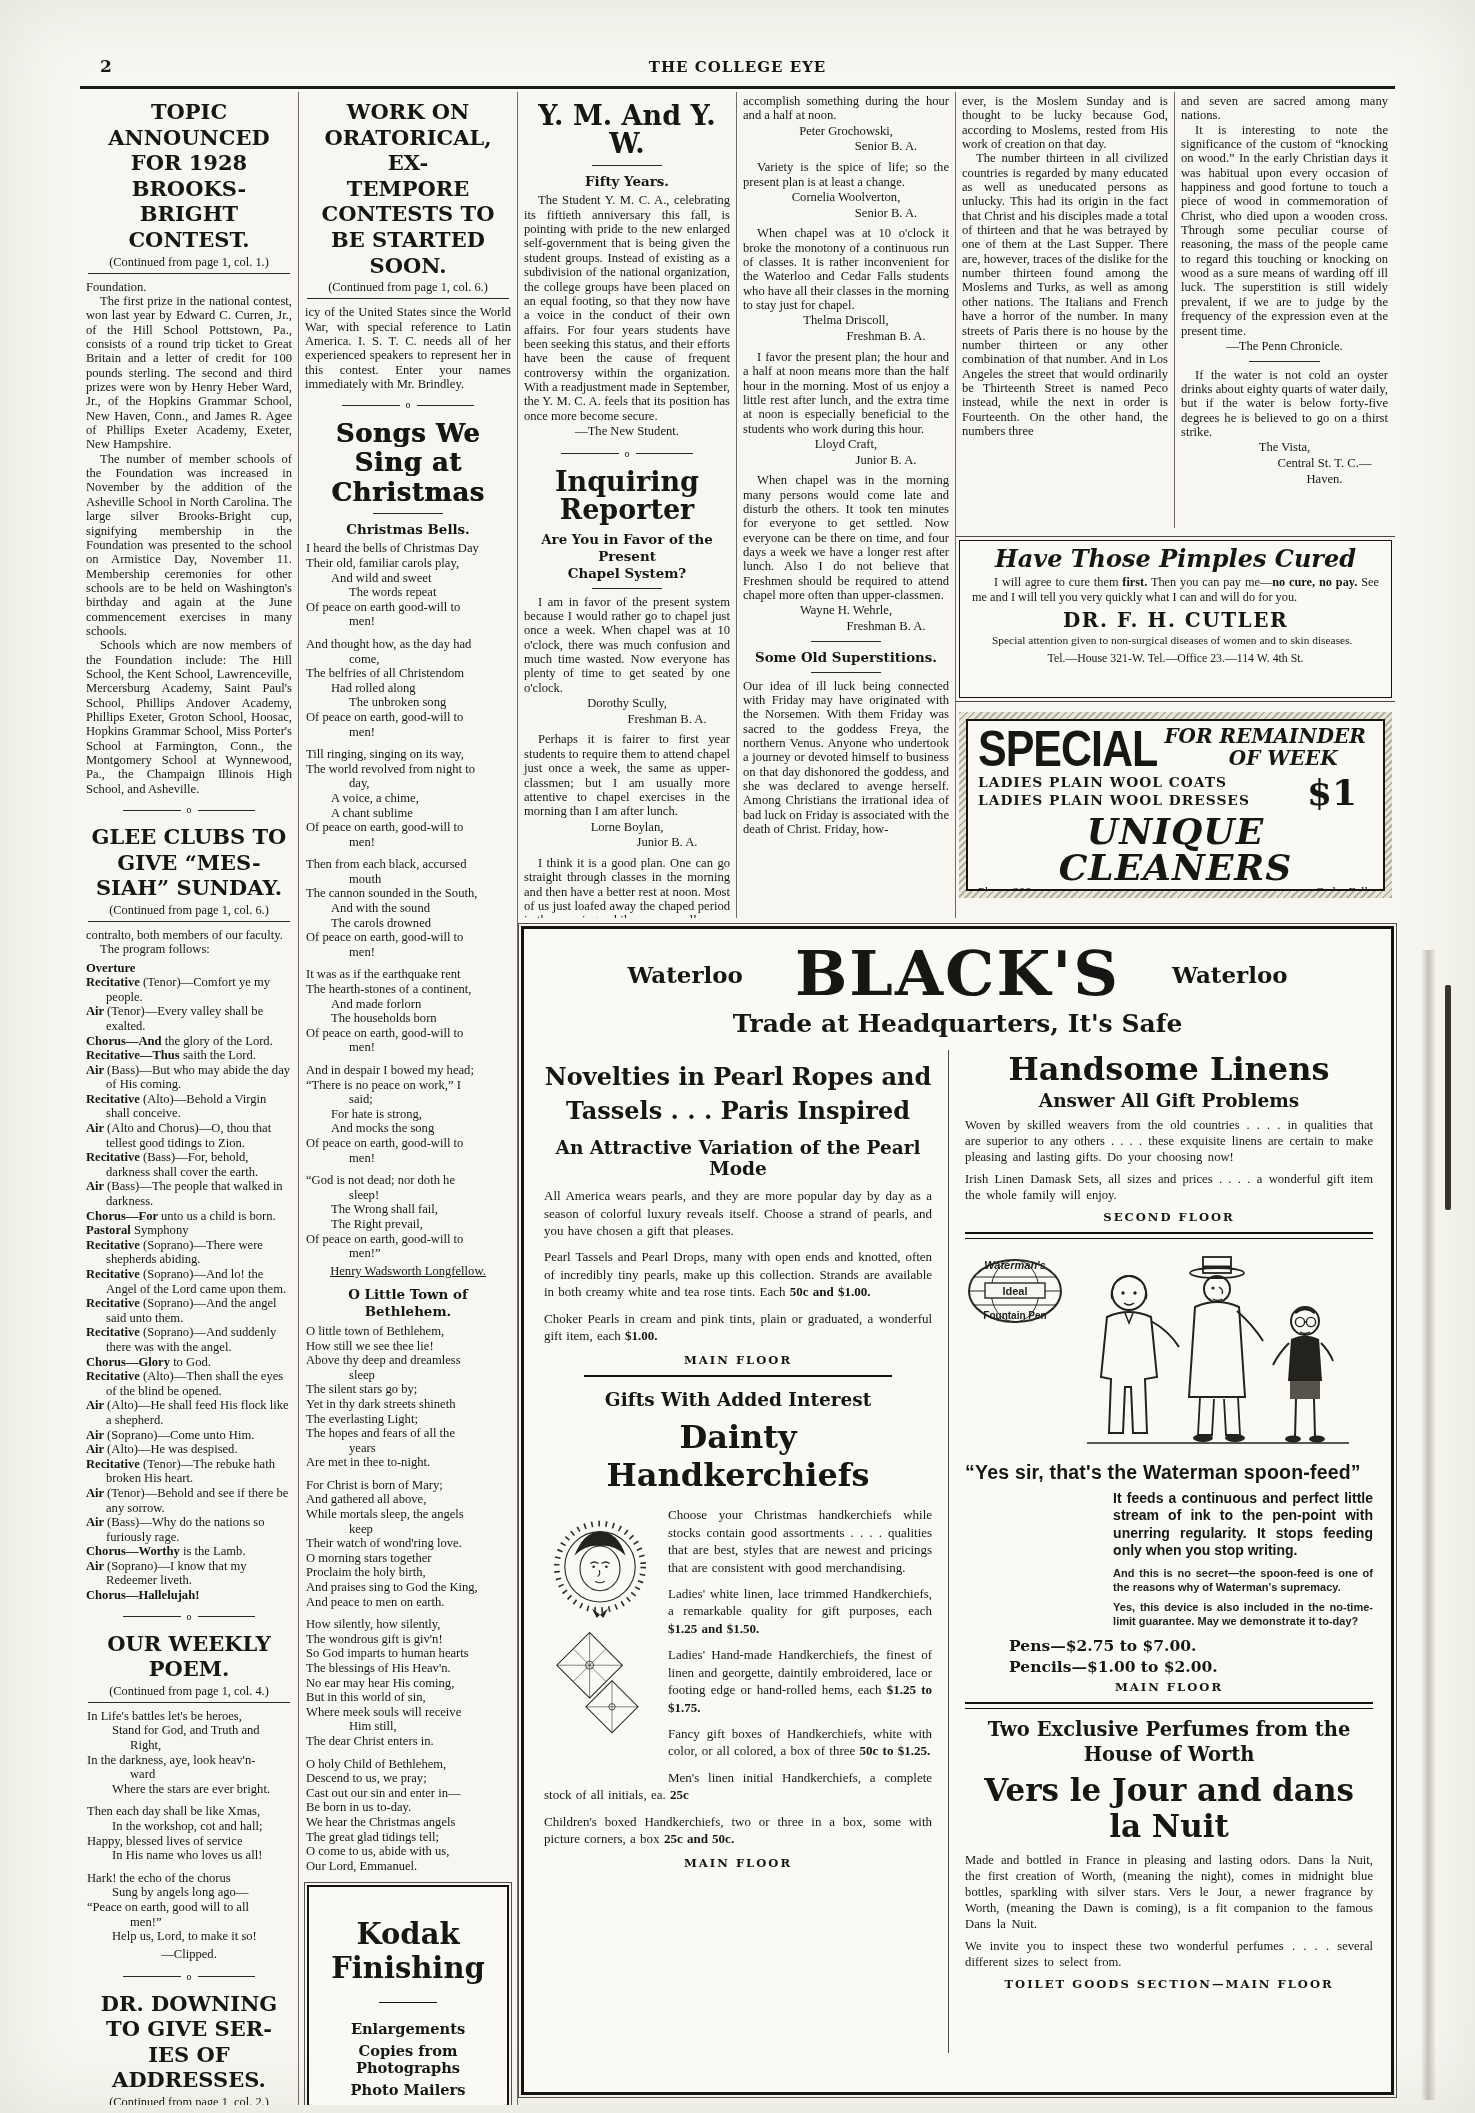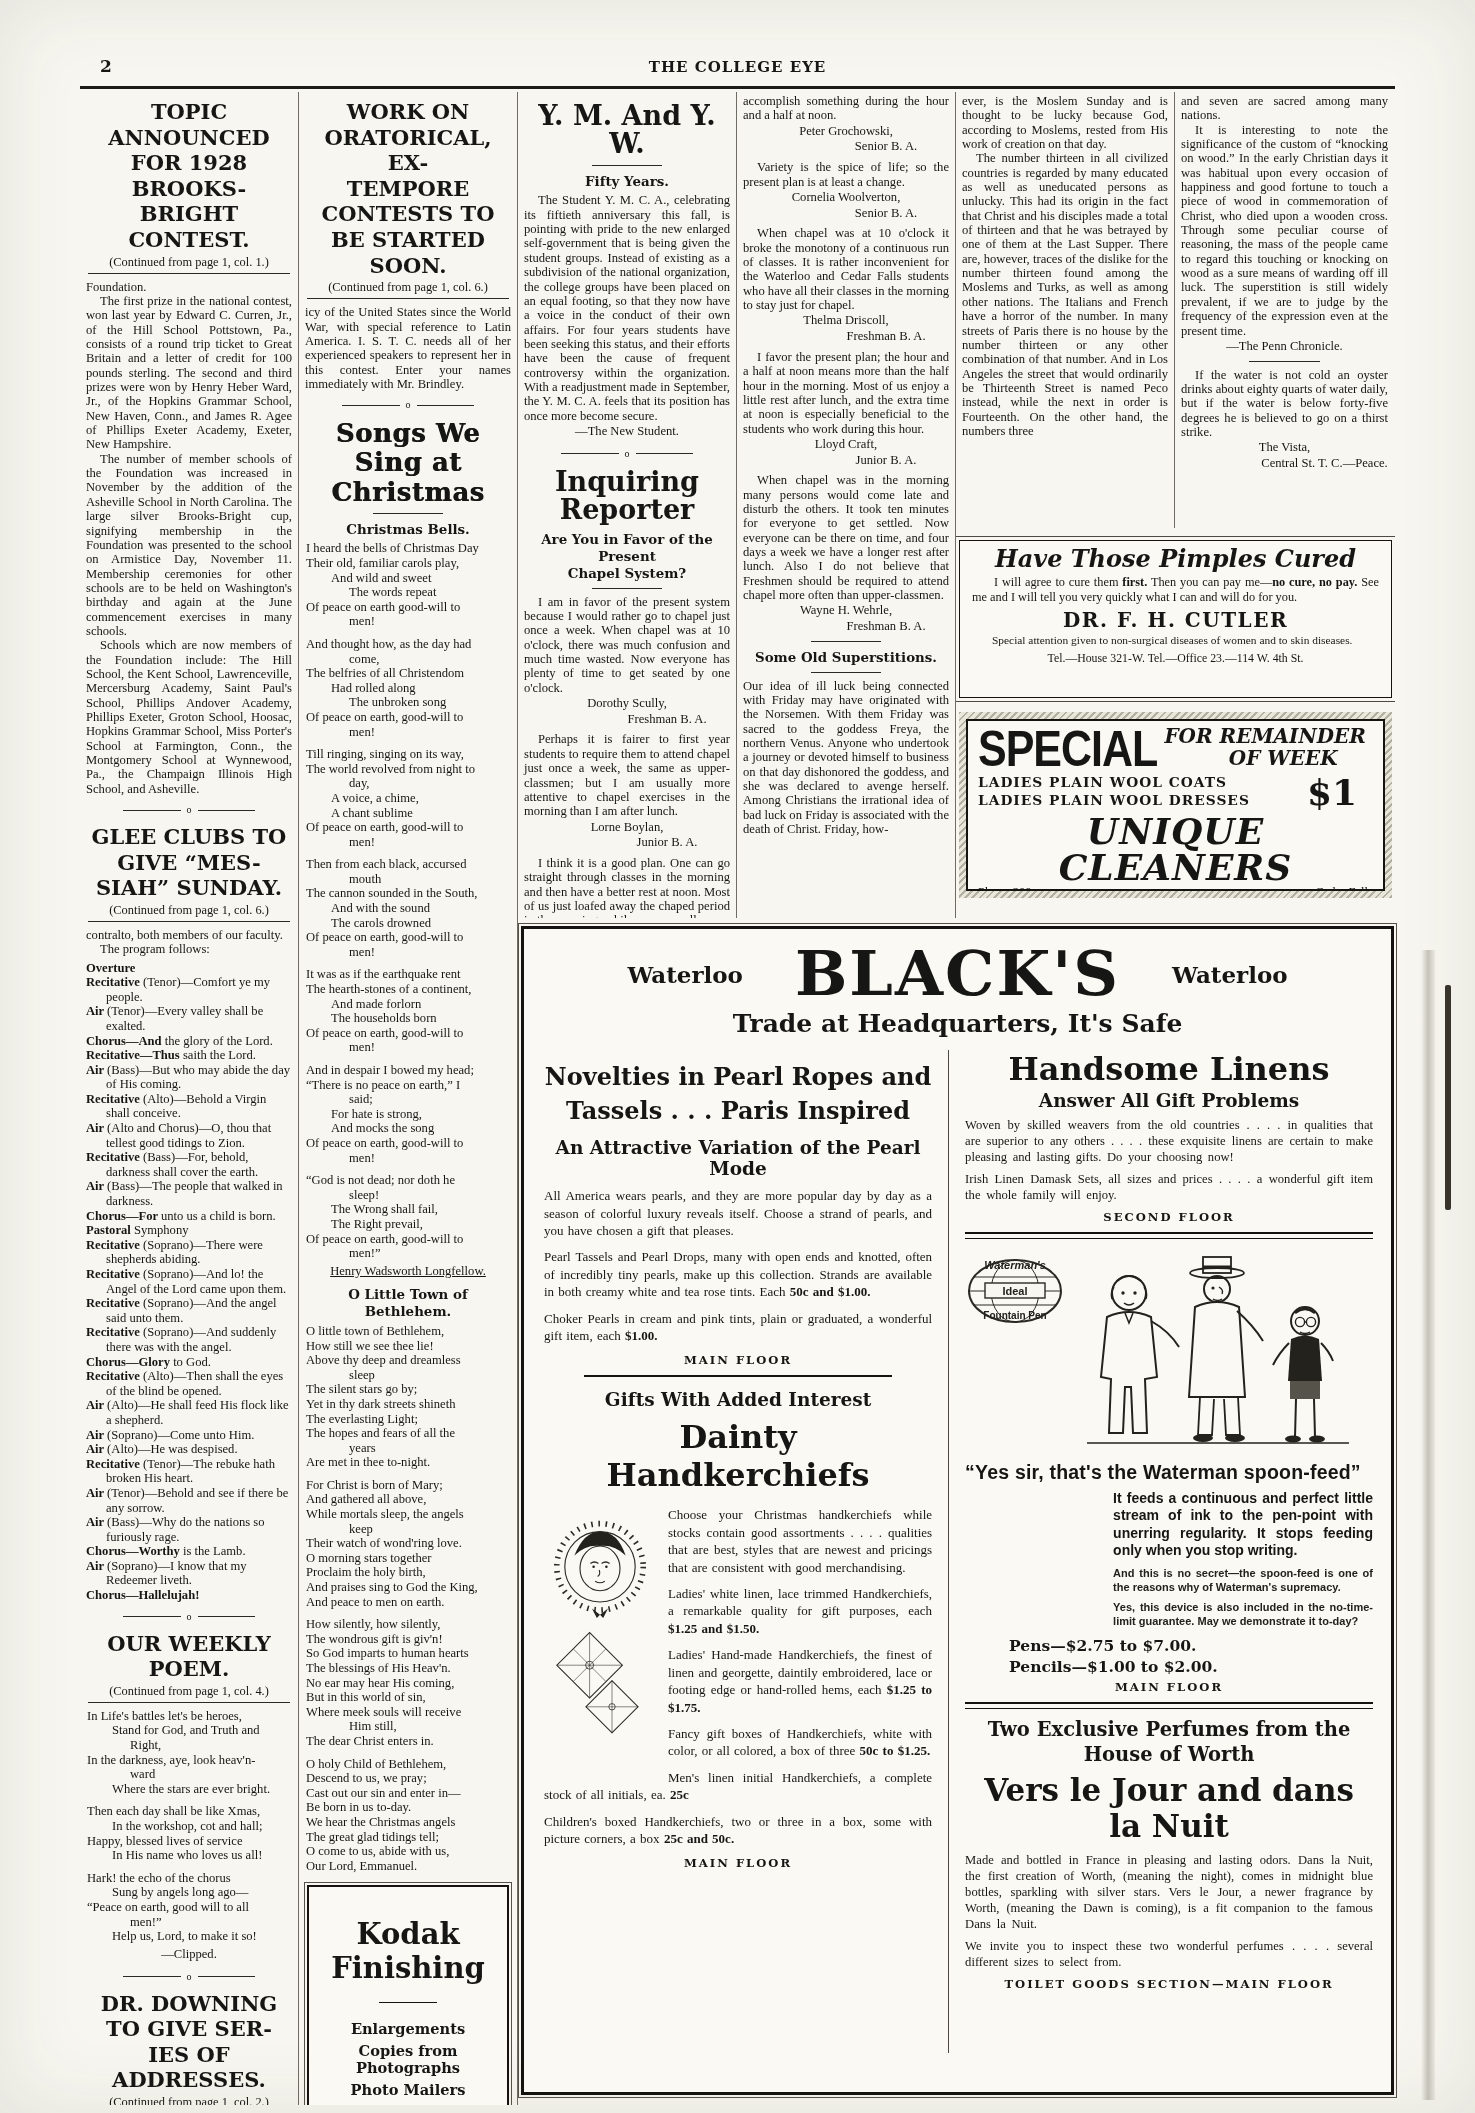--- a/index.html
+++ b/index.html
@@ -235,21 +235,21 @@
             <div class="pline pl2">men!</div>
             <div class="gap"></div>
             <div class="pline pl0">It was as if the earthquake rent</div>
             <div class="pline pl0">The hearth-stones of a continent,</div>
             <div class="pline pl1">And made forlorn</div>
             <div class="pline pl1">The households born</div>
             <div class="pline pl0">Of peace on earth, good-will to</div>
             <div class="pline pl2">men!</div>
             <div class="gap"></div>
             <div class="pline pl0">And in despair I bowed my head;</div>
-            <div class="pline pl0">“There is no peace on earth,” I</div>
+            <div class="pline pl0">“There is no peace on work,” I</div>
             <div class="pline pl2">said;</div>
             <div class="pline pl1">For hate is strong,</div>
             <div class="pline pl1">And mocks the song</div>
             <div class="pline pl0">Of peace on earth, good-will to</div>
             <div class="pline pl2">men!</div>
             <div class="gap"></div>
             <div class="pline pl0">“God is not dead; nor doth he</div>
             <div class="pline pl2">sleep!</div>
             <div class="pline pl1">The Wrong shall fail,</div>
             <div class="pline pl1">The Right prevail,</div>
@@ -382,21 +382,21 @@
             <div class="col col-6">
                 <div class="para ni">and seven are sacred among many nations.</div>
                 <div class="para">It is interesting to note the significance of the custom of “knocking on wood.” In the early Christian days it was habitual upon every occasion of happiness and good fortune to touch a piece of wood in commemoration of Christ, who died upon a wooden cross. Through some peculiar course of reasoning, the mass of the people came to regard this touching or knocking on wood as a sure means of warding off ill luck. The superstition is still widely prevalent, if we are to judge by the frequency of the expression even at the present time.</div>
                 <div class="sig">
                   <div class="sig-line" style="padding-left: 0px;">—The Penn Chronicle.</div>
                 </div>
                 <div class="srule"></div>
                 <div class="para">If the water is not cold an oyster drinks about eighty quarts of water daily, but if the water is below forty-five degrees he is believed to go on a thirst strike.</div>
                 <div class="sig">
                   <div class="sig-line" style="padding-left: 0px;">The Vista,</div>
-                  <div class="sig-line" style="padding-left: 80px;">Central St. T. C.—Peace.</div>
+                  <div class="sig-line" style="padding-left: 80px;">Central St. T. C.—Haven.</div>
                 </div>
               </div>
           </div>
 
           <div class="cutler-ad">
             <div class="cutler-title">Have Those Pimples Cured</div>
             <p class="cutler-body"><span>I will agree to cure them </span><b>first.</b><span> Then you can pay me—</span><b>no cure, no pay.</b><span> See me and I will tell you very quickly what I can and will do for you.</span></p>
             <div class="cutler-name">DR. F. H. CUTLER</div>
             <div class="cutler-spec">Special attention given to non-surgical diseases of women and to skin diseases.</div>
             <div class="cutler-tel">Tel.—House 321-W.   Tel.—Office 23.—114 W. 4th St.</div>

